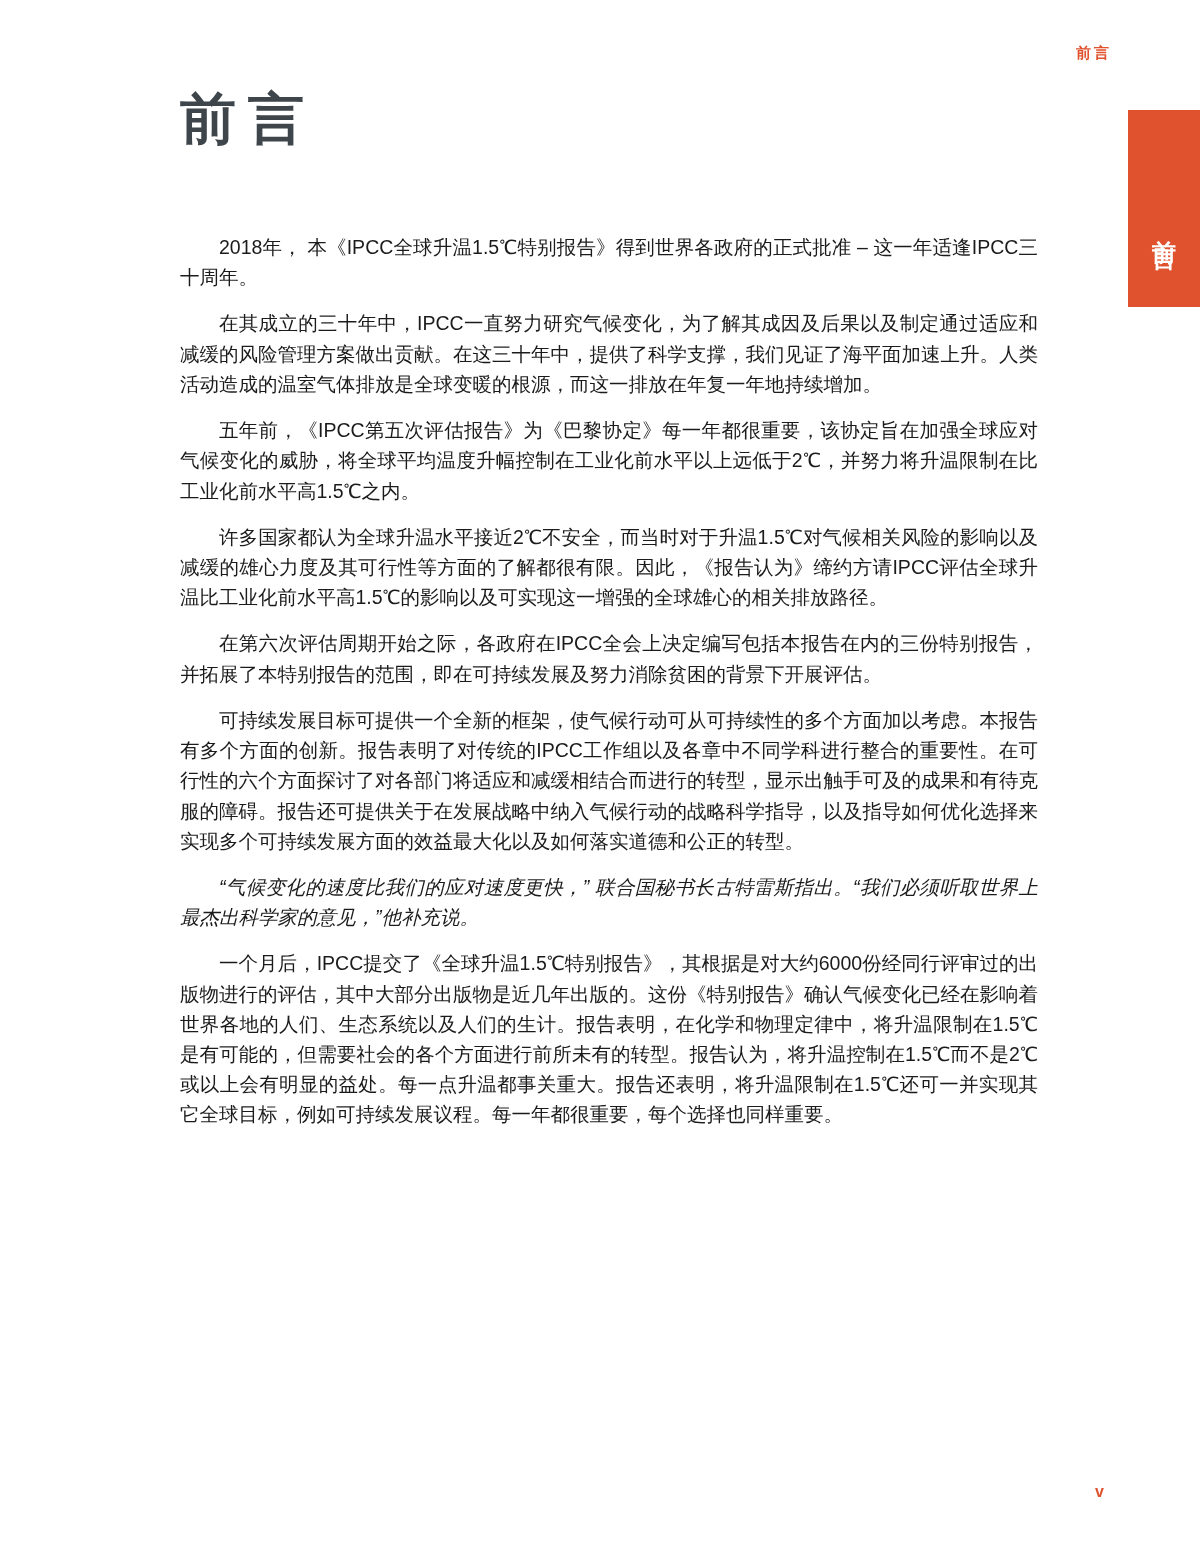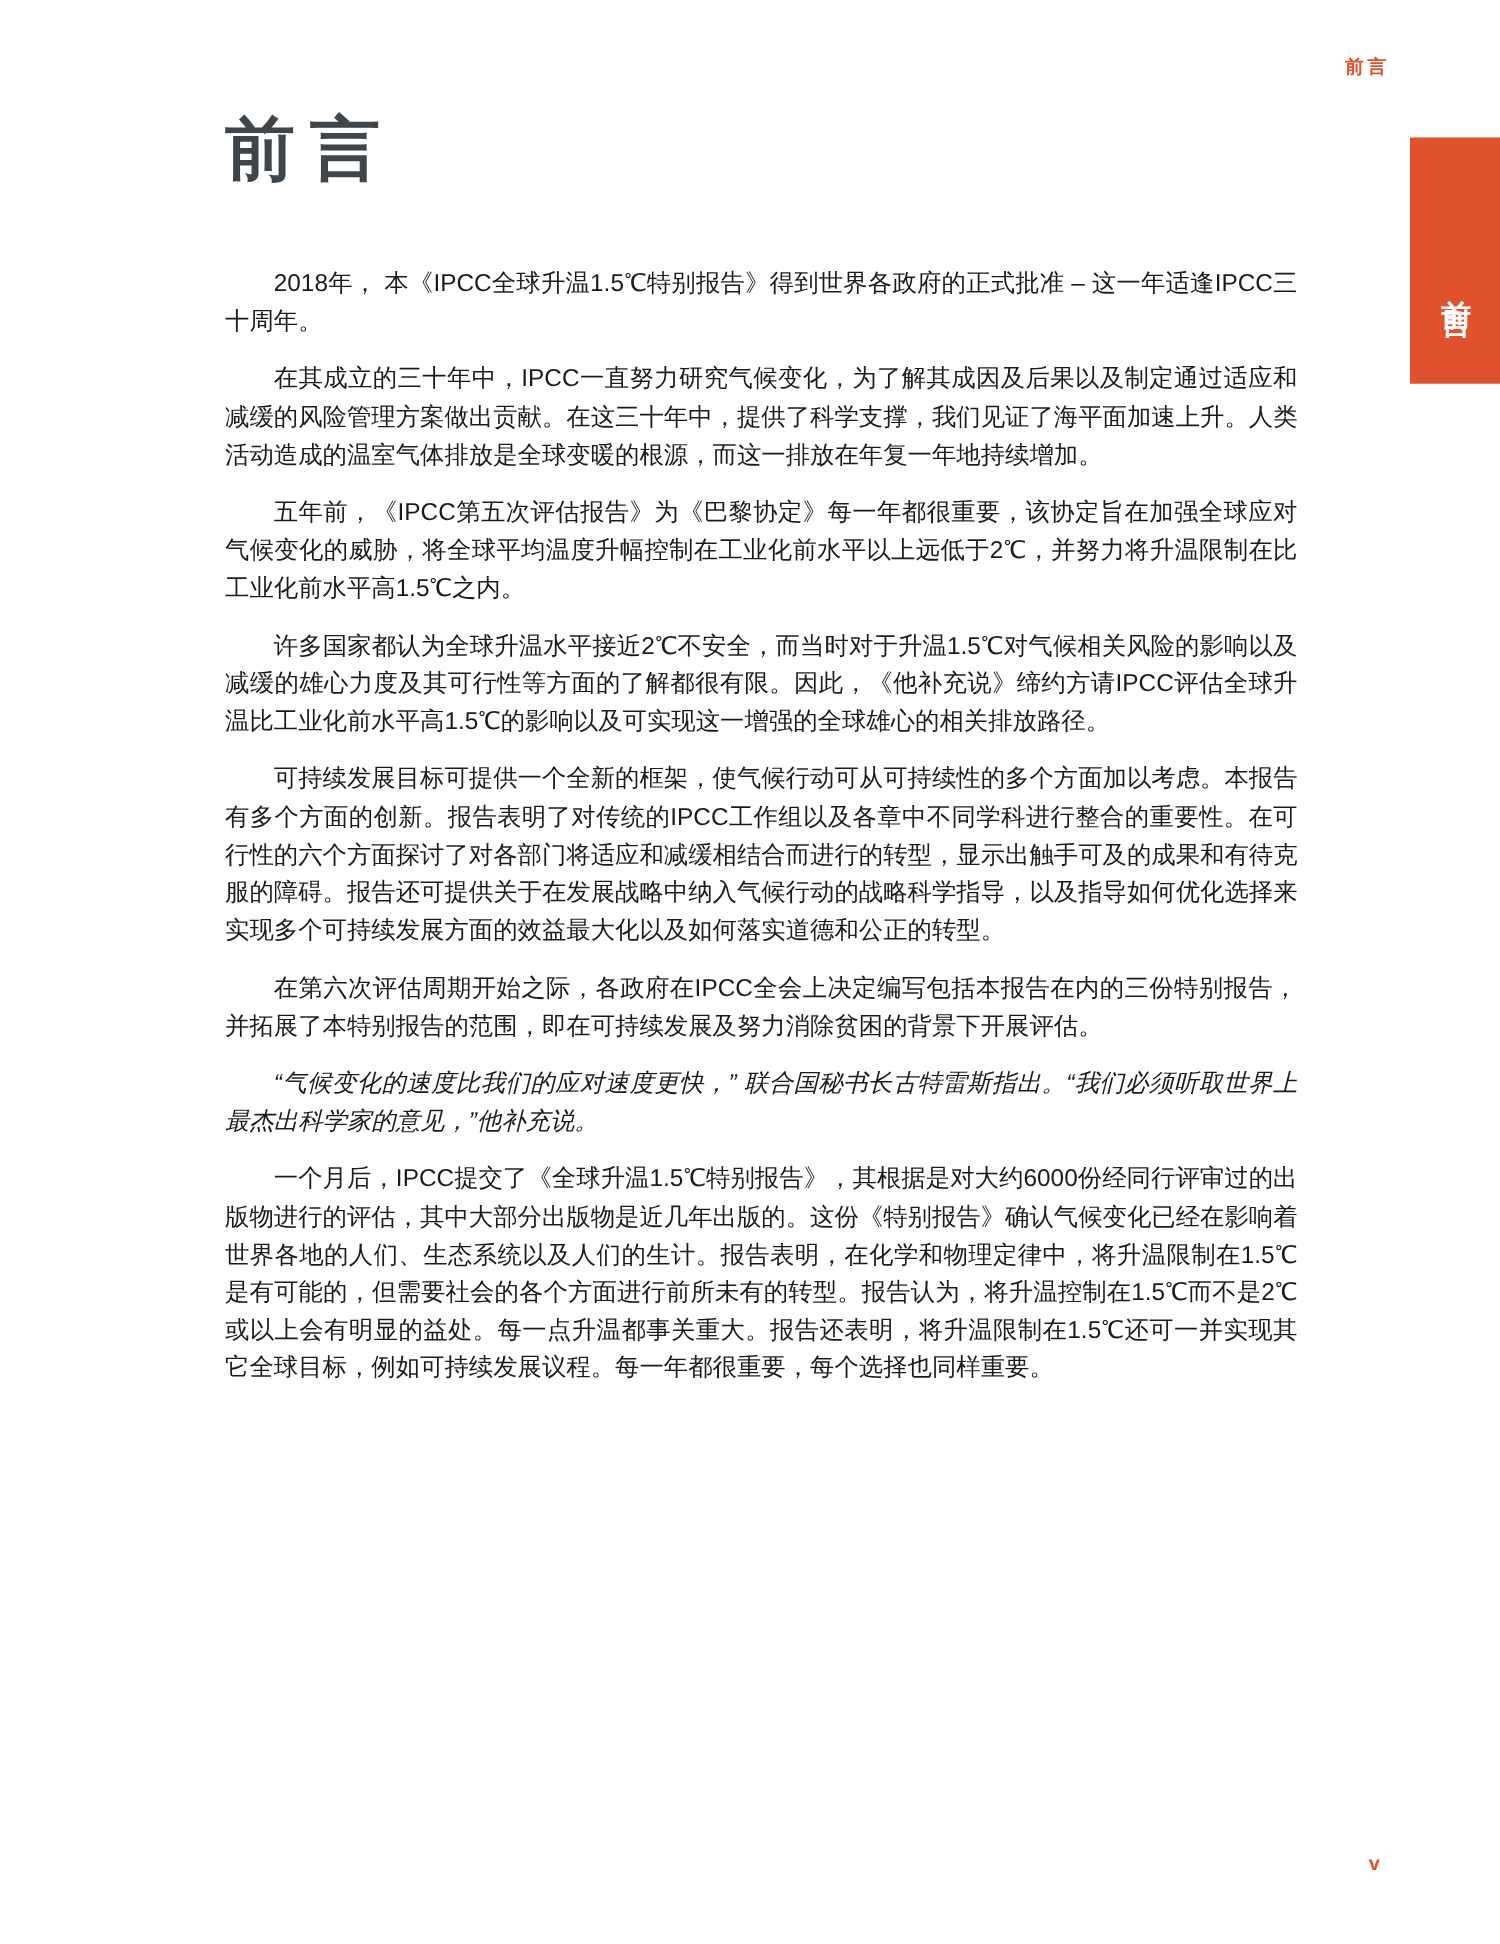--- a/index.html
+++ b/index.html
@@ -51,21 +51,21 @@
     position:absolute;
     top:82px;left:180px;
     margin:0;
     font-size:56px;
     font-weight:bold;
     color:var(--title-color);
     letter-spacing:12px;
   }
   .content{
     position:absolute;
-    top:212px;left:180px;
+    top:232px;left:180px;
     width:858px;
     color:var(--text-color);
     font-size:19.5px;
     line-height:1.55;
     text-align:justify;
   }
   .content p{
     margin:0 0 16px 0;
     text-indent:2em;
   }
@@ -90,22 +90,22 @@
   <div class="side-tab">
     <span class="side-tab-text">前言</span>
   </div>
 
   <h1 class="page-title">前言</h1>
 
   <div class="content">
     <p>2018年， 本《IPCC全球升温1.5℃特别报告》得到世界各政府的正式批准 – 这一年适逢IPCC三十周年。</p>
     <p>在其成立的三十年中，IPCC一直努力研究气候变化，为了解其成因及后果以及制定通过适应和减缓的风险管理方案做出贡献。在这三十年中，提供了科学支撑，我们见证了海平面加速上升。人类活动造成的温室气体排放是全球变暖的根源，而这一排放在年复一年地持续增加。</p>
     <p>五年前，《IPCC第五次评估报告》为《巴黎协定》每一年都很重要，该协定旨在加强全球应对气候变化的威胁，将全球平均温度升幅控制在工业化前水平以上远低于2℃，并努力将升温限制在比工业化前水平高1.5℃之内。</p>
-    <p>许多国家都认为全球升温水平接近2℃不安全，而当时对于升温1.5℃对气候相关风险的影响以及减缓的雄心力度及其可行性等方面的了解都很有限。因此，《他补充说》缔约方请IPCC评估全球升温比工业化前水平高1.5℃的影响以及可实现这一增强的全球雄心的相关排放路径。</p>
+    <p>许多国家都认为全球升温水平接近2℃不安全，而当时对于升温1.5℃对气候相关风险的影响以及减缓的雄心力度及其可行性等方面的了解都很有限。因此，《报告认为》缔约方请IPCC评估全球升温比工业化前水平高1.5℃的影响以及可实现这一增强的全球雄心的相关排放路径。</p>
+    <p>在第六次评估周期开始之际，各政府在IPCC全会上决定编写包括本报告在内的三份特别报告，并拓展了本特别报告的范围，即在可持续发展及努力消除贫困的背景下开展评估。</p>
     <p>可持续发展目标可提供一个全新的框架，使气候行动可从可持续性的多个方面加以考虑。本报告有多个方面的创新。报告表明了对传统的IPCC工作组以及各章中不同学科进行整合的重要性。在可行性的六个方面探讨了对各部门将适应和减缓相结合而进行的转型，显示出触手可及的成果和有待克服的障碍。报告还可提供关于在发展战略中纳入气候行动的战略科学指导，以及指导如何优化选择来实现多个可持续发展方面的效益最大化以及如何落实道德和公正的转型。</p>
-    <p>在第六次评估周期开始之际，各政府在IPCC全会上决定编写包括本报告在内的三份特别报告，并拓展了本特别报告的范围，即在可持续发展及努力消除贫困的背景下开展评估。</p>
     <p class="quote">“气候变化的速度比我们的应对速度更快，” 联合国秘书长古特雷斯指出。“我们必须听取世界上最杰出科学家的意见，”他补充说。</p>
     <p>一个月后，IPCC提交了《全球升温1.5℃特别报告》，其根据是对大约6000份经同行评审过的出版物进行的评估，其中大部分出版物是近几年出版的。这份《特别报告》确认气候变化已经在影响着世界各地的人们、生态系统以及人们的生计。报告表明，在化学和物理定律中，将升温限制在1.5℃是有可能的，但需要社会的各个方面进行前所未有的转型。报告认为，将升温控制在1.5℃而不是2℃或以上会有明显的益处。每一点升温都事关重大。报告还表明，将升温限制在1.5℃还可一并实现其它全球目标，例如可持续发展议程。每一年都很重要，每个选择也同样重要。</p>
   </div>
 
   <div class="page-number">v</div>
 
 </div>
 
 </body></html>

